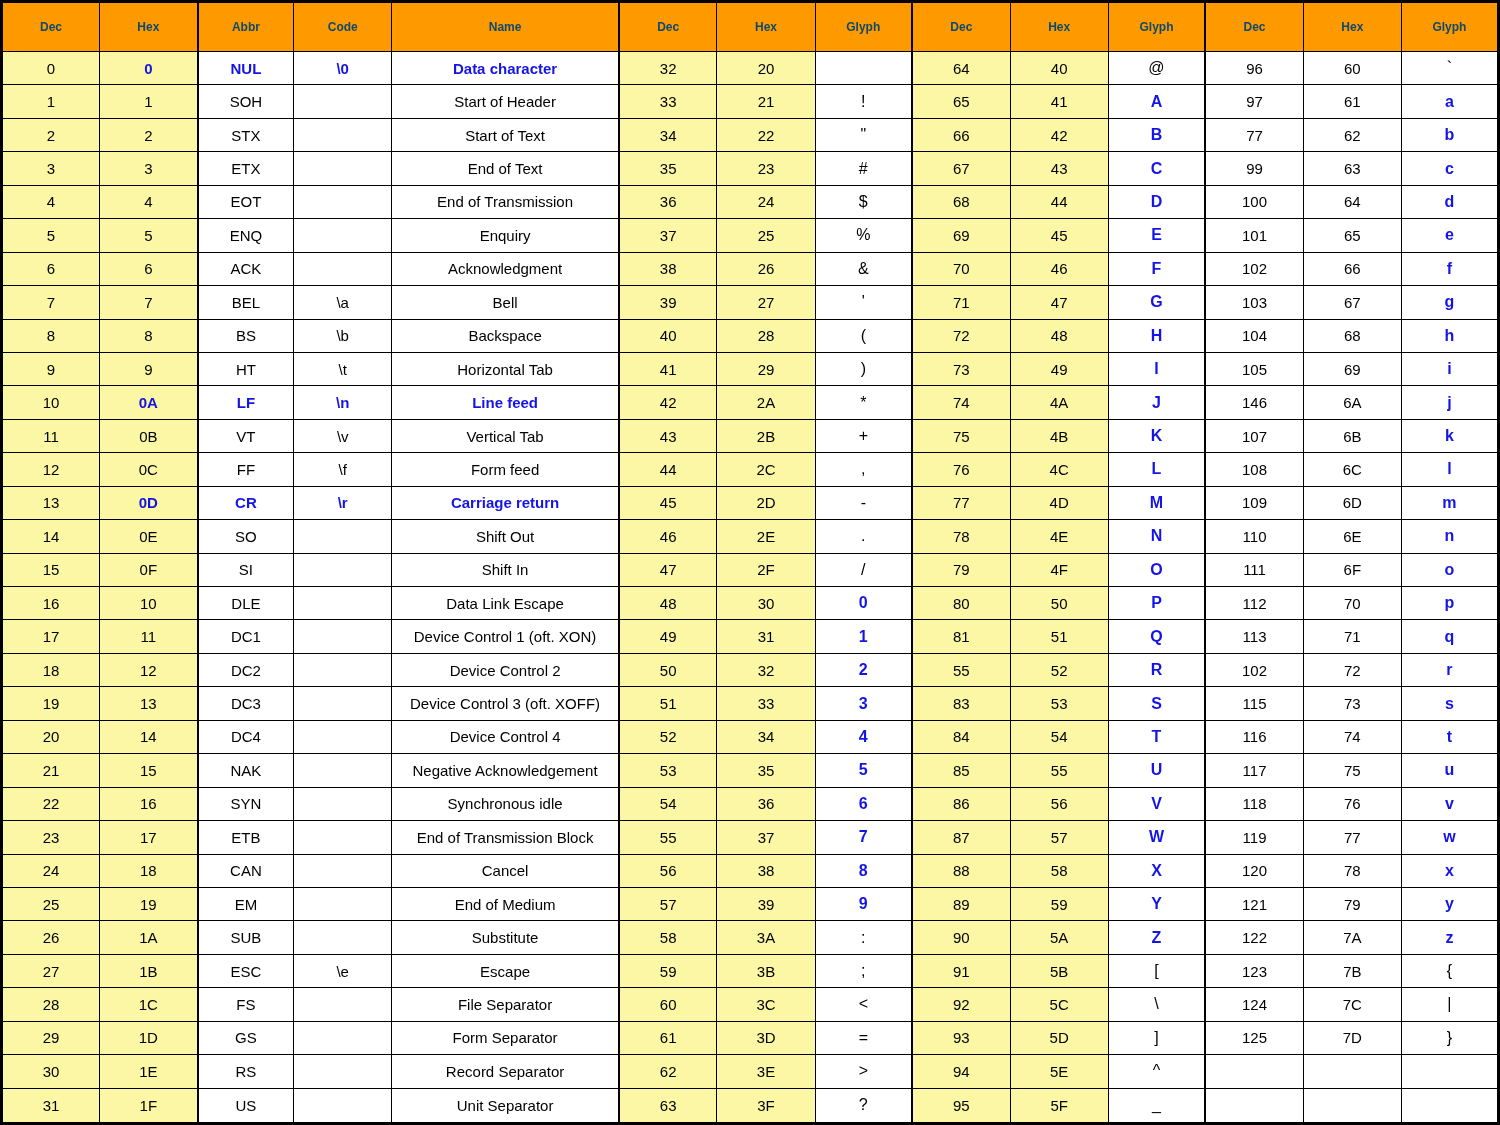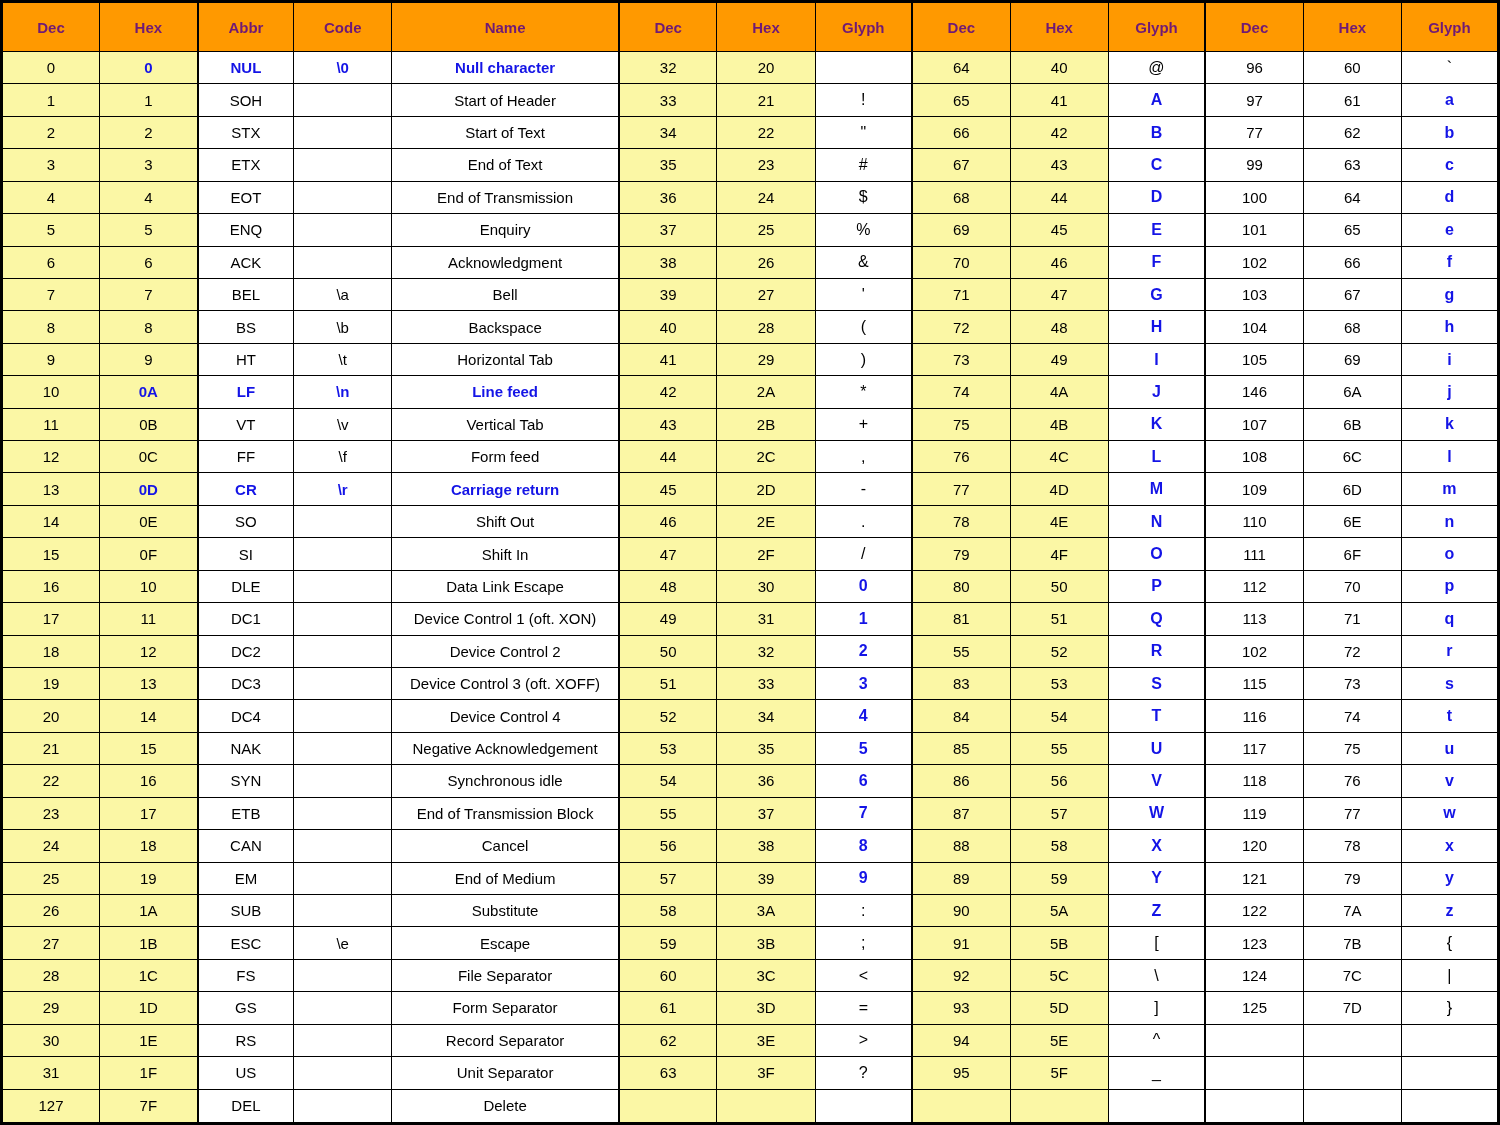--- a/index.html
+++ b/index.html
@@ -29,23 +29,23 @@
     vertical-align: middle;
     font-size: 15px;
     line-height: 1;
     color: #000000;
     background: #ffffff;
     overflow: hidden;
     white-space: nowrap;
   }
   #ascii-table thead th {
     background: #FF9900;
-    color: #701a75;
+    color: #0c4a6e;
     font-weight: bold;
-    font-size: 15px;
+    font-size: 12px;
     height: 48px;
     border-color: #000000;
   }
   
   #ascii-table td.y {
     background: #FBF7A5;
   }
   #ascii-table td.hi {
     color: #1414E6;
     font-weight: bold;
@@ -102,21 +102,21 @@
       <th>Hex</th>
       <th>Glyph</th>
     </tr>
   </thead>
   <tbody id="table-body">
       <tr>
         <td class="y">0</td>
         <td class="y hi">0</td>
         <td class="hi grp">NUL</td>
         <td class="hi code">\0</td>
-        <td class="hi name">Null character</td>
+        <td class="hi name">Data character</td>
         <td class="y grp">32</td>
         <td class="y">20</td>
         <td class="glyph">&nbsp;</td>
         <td class="y grp">64</td>
         <td class="y">40</td>
         <td class="glyph">@</td>
         <td class="grp">96</td>
         <td>60</td>
         <td class="glyph">`</td>
       </tr>
@@ -609,30 +609,14 @@
         <td class="y grp">63</td>
         <td class="y">3F</td>
         <td class="glyph">?</td>
         <td class="y grp">95</td>
         <td class="y">5F</td>
         <td class="glyph">_</td>
         <td class="grp">&nbsp;</td>
         <td>&nbsp;</td>
         <td class="glyph">&nbsp;</td>
       </tr>
-      <tr>
-        <td class="y">127</td>
-        <td class="y">7F</td>
-        <td class="grp">DEL</td>
-        <td class="code">&nbsp;</td>
-        <td class="name">Delete</td>
-        <td class="y grp">&nbsp;</td>
-        <td class="y">&nbsp;</td>
-        <td class="glyph">&nbsp;</td>
-        <td class="y grp">&nbsp;</td>
-        <td class="y">&nbsp;</td>
-        <td class="glyph">&nbsp;</td>
-        <td class="grp">&nbsp;</td>
-        <td>&nbsp;</td>
-        <td class="glyph">&nbsp;</td>
-      </tr>
     </tbody>
 </table>
 
 </body></html>

